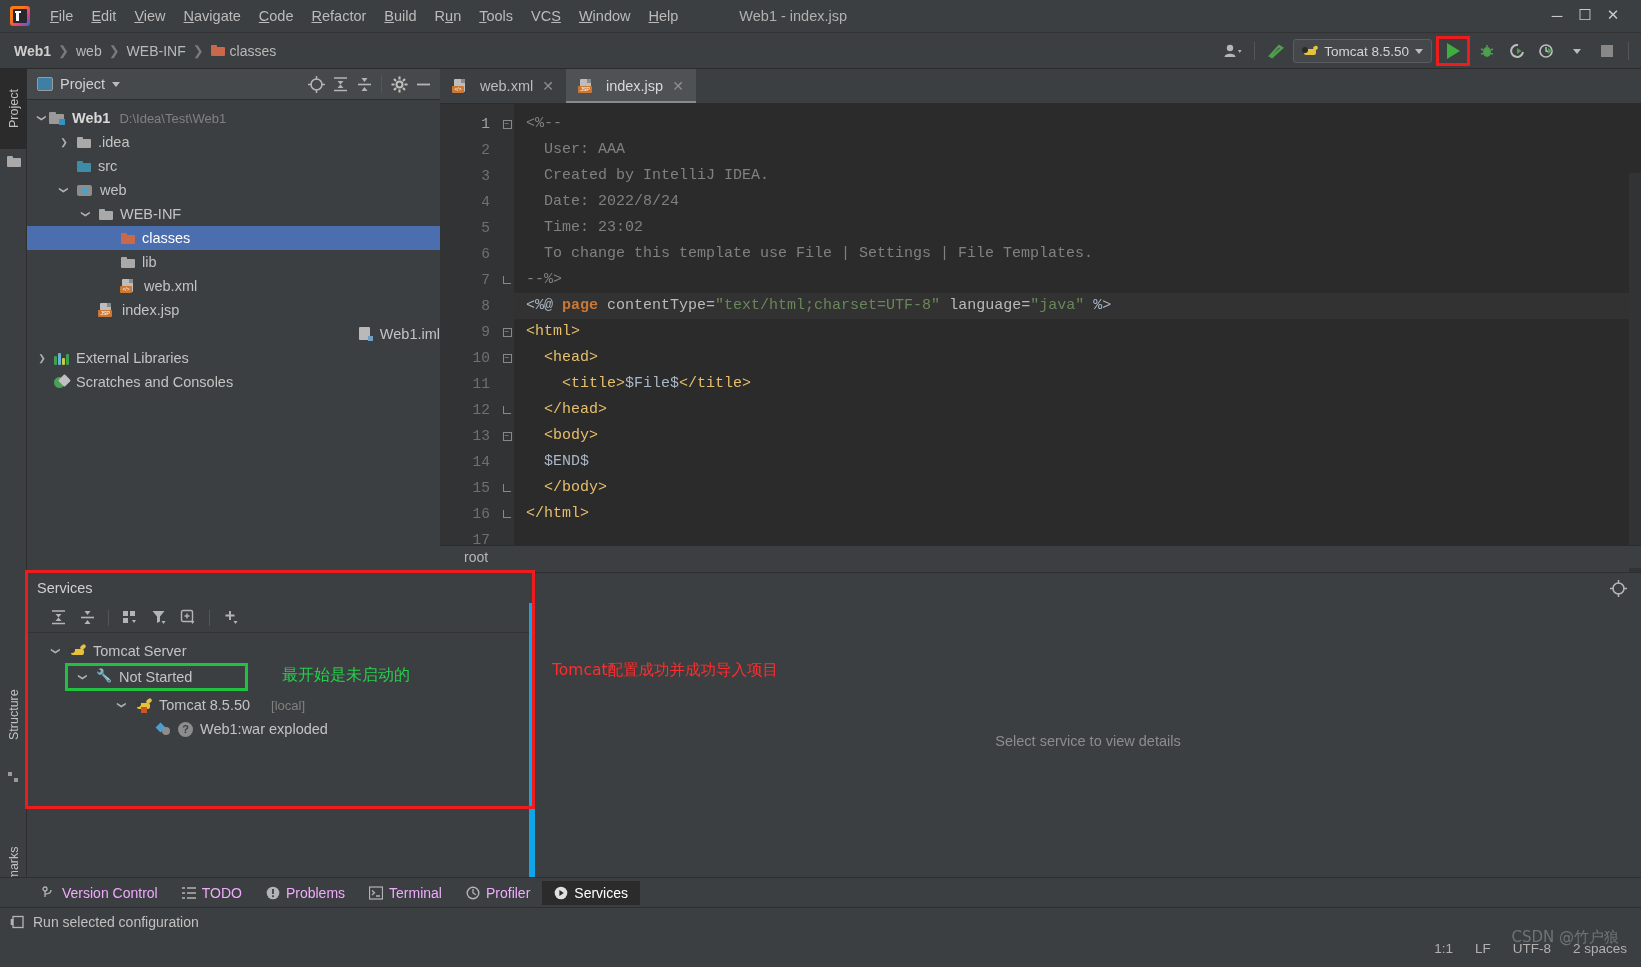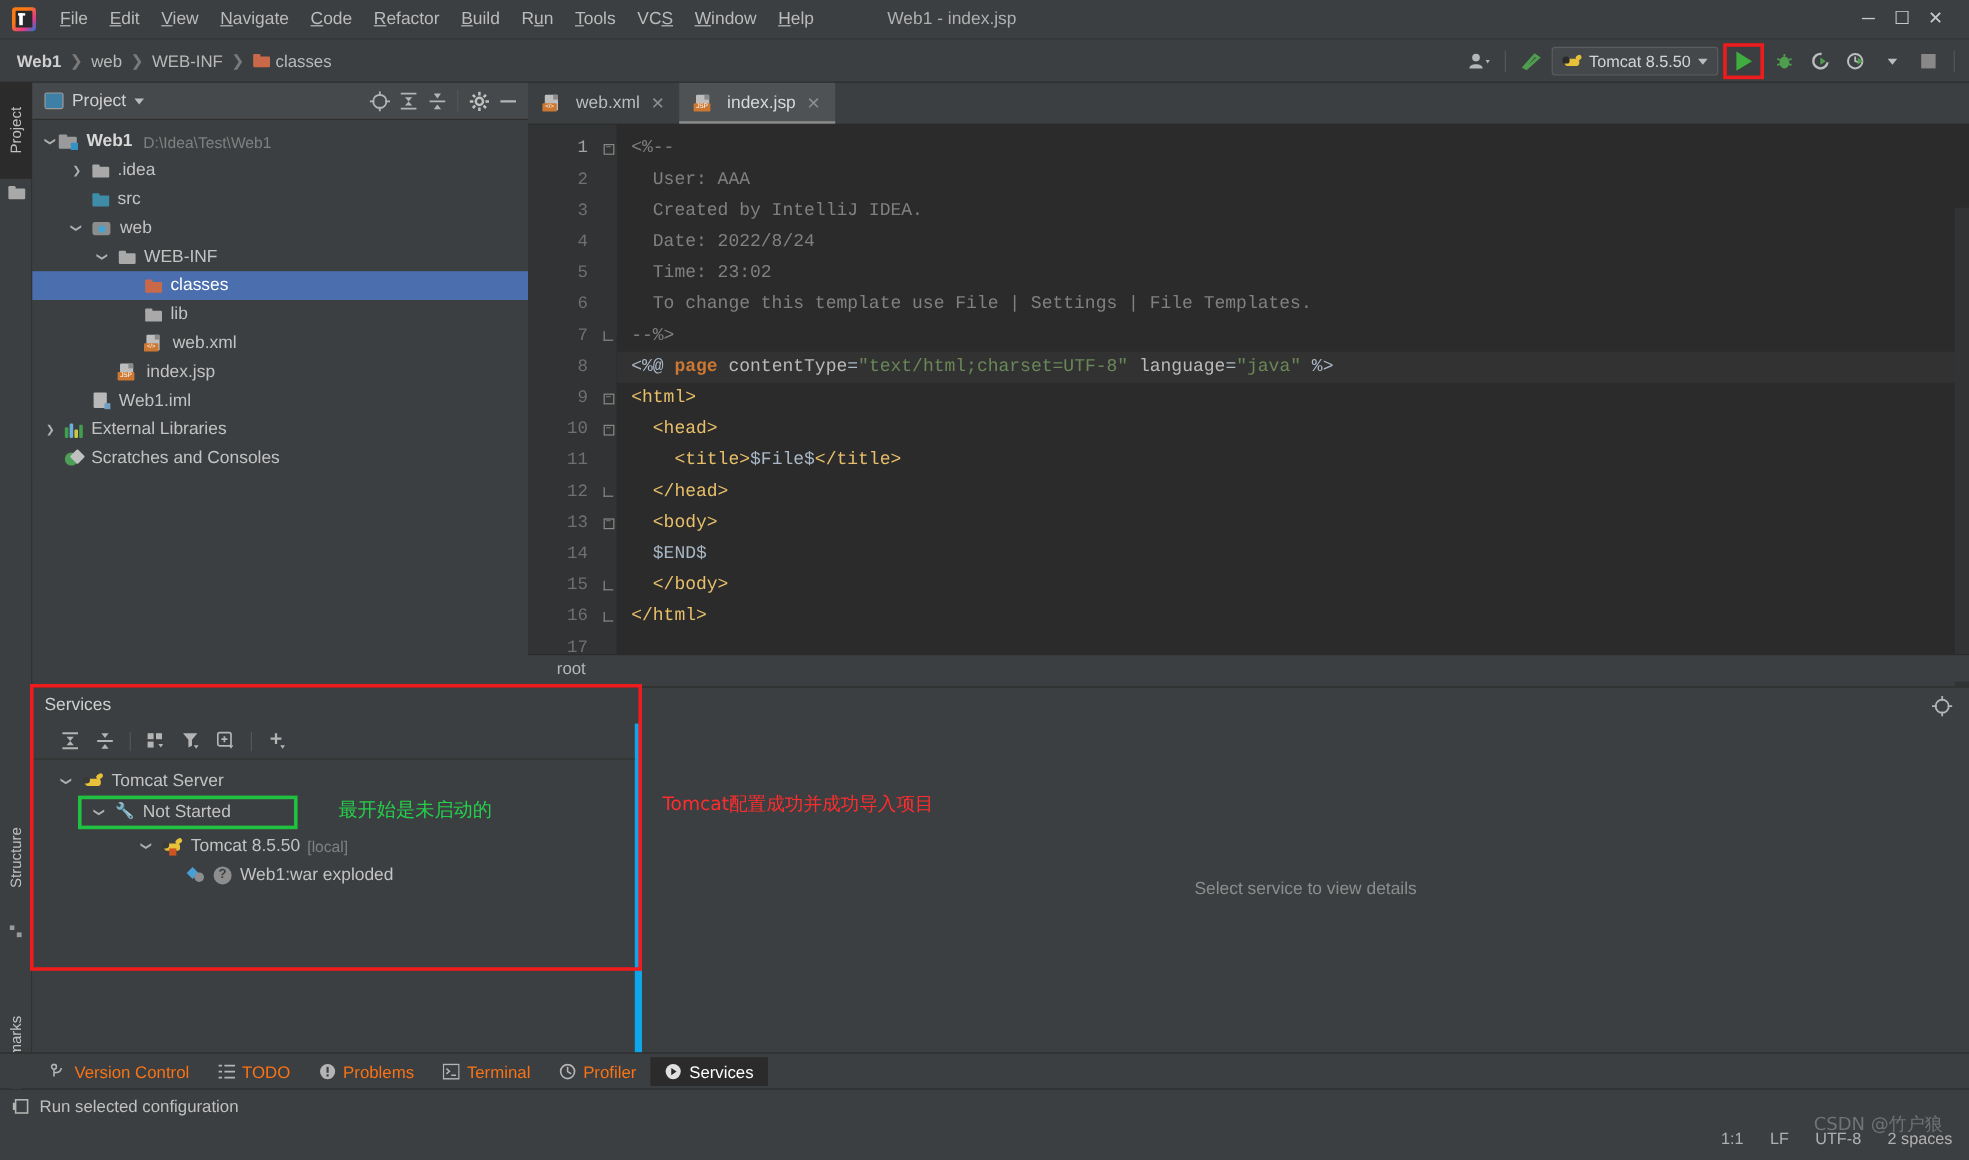--- a/index.html
+++ b/index.html
@@ -194,21 +194,21 @@
   .artifact-ico .d2{position:absolute;left:5px;top:5px;width:8px;height:8px;background:#8d8d8d;border-radius:50%;}
   .qmark { width:15px;height:15px;border-radius:50%;background:#8d8d8d;color:#3c3f41;font-size:11px;display:inline-flex;align-items:center;justify-content:center;margin-right:5px;font-weight:bold;}
   .green-box { border:3px solid #20c040; }
   .red-frame { position:absolute; border:3px solid #ee1c1c; pointer-events:none; }
 
   
   .bottombar {
     position:absolute; left:0; top:877px; width:1641px; height:30px; background:#3c3f41;
     display:flex; align-items:center; padding-left:30px; gap:0px; border-top:1px solid #2e2e2e;
   }
-  .btab { display:flex; align-items:center; gap:6px; padding:4px 12px; font-size:14px; color:#f97316; }
+  .btab { display:flex; align-items:center; gap:6px; padding:4px 12px; font-size:14px; color:#f0abfc; }
   .btab.active { background:#2b2b2b; color:#ffffff; }
 
   
   .statusbar {
     position:absolute; left:0; top:907px; width:1641px; height:60px; background:#3c3f41;
     border-top:1px solid #2e2e2e; display:flex; align-items:flex-start; padding-top:6px; padding-left:10px;
   }
   .status-left { display:flex; align-items:center; gap:8px; font-size:14px; color:#c0c0c0; }
   .status-right { position:absolute; right:14px; top:33px; display:flex; gap:22px; font-size:13.5px; color:#b0b0b0; }
   .watermark { position:absolute; right:22px; top:20px; font-size:15px; color:#6f7375; font-family:"DejaVu Sans",sans-serif; }
@@ -446,21 +446,21 @@
       <div class="tnode" style="padding-left:52px;">
         <span class="arrow"></span>
         <span class="ico-jsp" style="margin-left:5px;">
             <span class="pg"></span>
             <span class="fold"></span>
             <span class="tag">JSP</span>
           </span>
         <span class="tlabel">index.jsp</span>
       </div>
 
-      <div class="tnode" style="padding-left:30px;">
+      <div class="tnode" style="padding-left:30px;justify-content:flex-end;">
         <span class="arrow"></span>
         <span class="ico-iml" style="margin-left:6px;">
             <span class="pg"></span>
             <span class="dot"></span>
           </span>
         <span class="tlabel">Web1.iml</span>
       </div>
 
       <div class="tnode" style="padding-left:8px;">
         <span class="arrow right"></span>
@@ -670,21 +670,21 @@
           </div>
           <div class="tnode" style="padding-left:88px; margin-top:2px;">
             <span class="arrow down"></span>
             <span class="cat-tree-ico" style="margin-left:6px;">
                 <span class="b"></span>
                 <span class="h"></span>
                 <span class="t"></span>
                 <span class="sq"></span>
               </span>
             <span class="tlabel">Tomcat 8.5.50</span>
-            <span class="tpath" style="margin-left:6px;">[local]</span>
+            <span class="tpath" style="margin-left:21px;">[local]</span>
           </div>
           <div class="tnode" style="padding-left:130px;">
             <span class="artifact-ico">
                 <span class="d1"></span>
                 <span class="d2"></span>
               </span>
             <span class="qmark">?</span>
             <span class="tlabel">Web1:war exploded</span>
           </div>
         </div>

